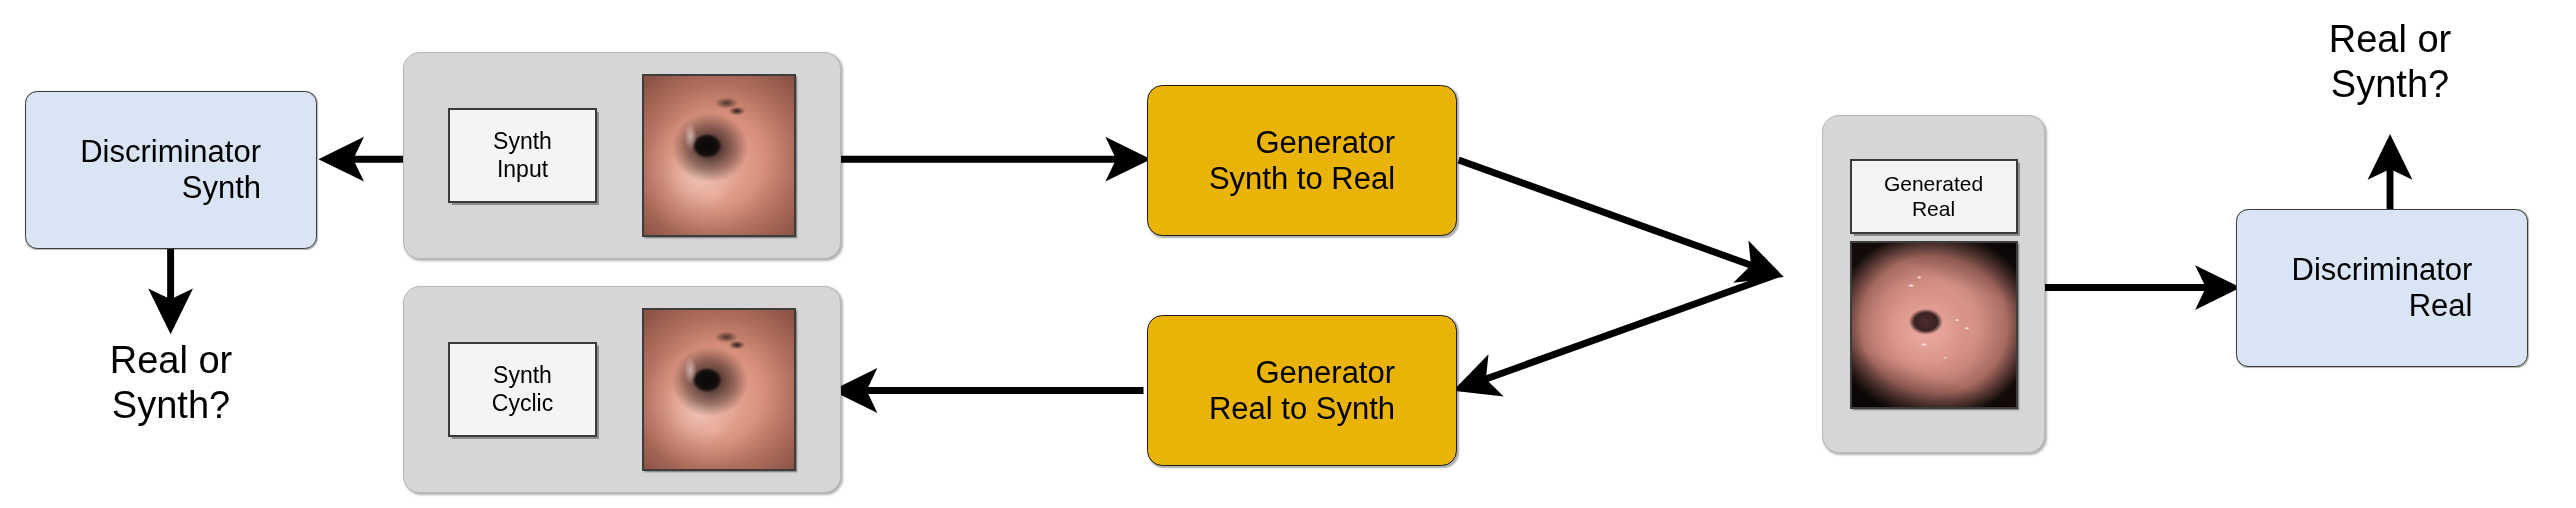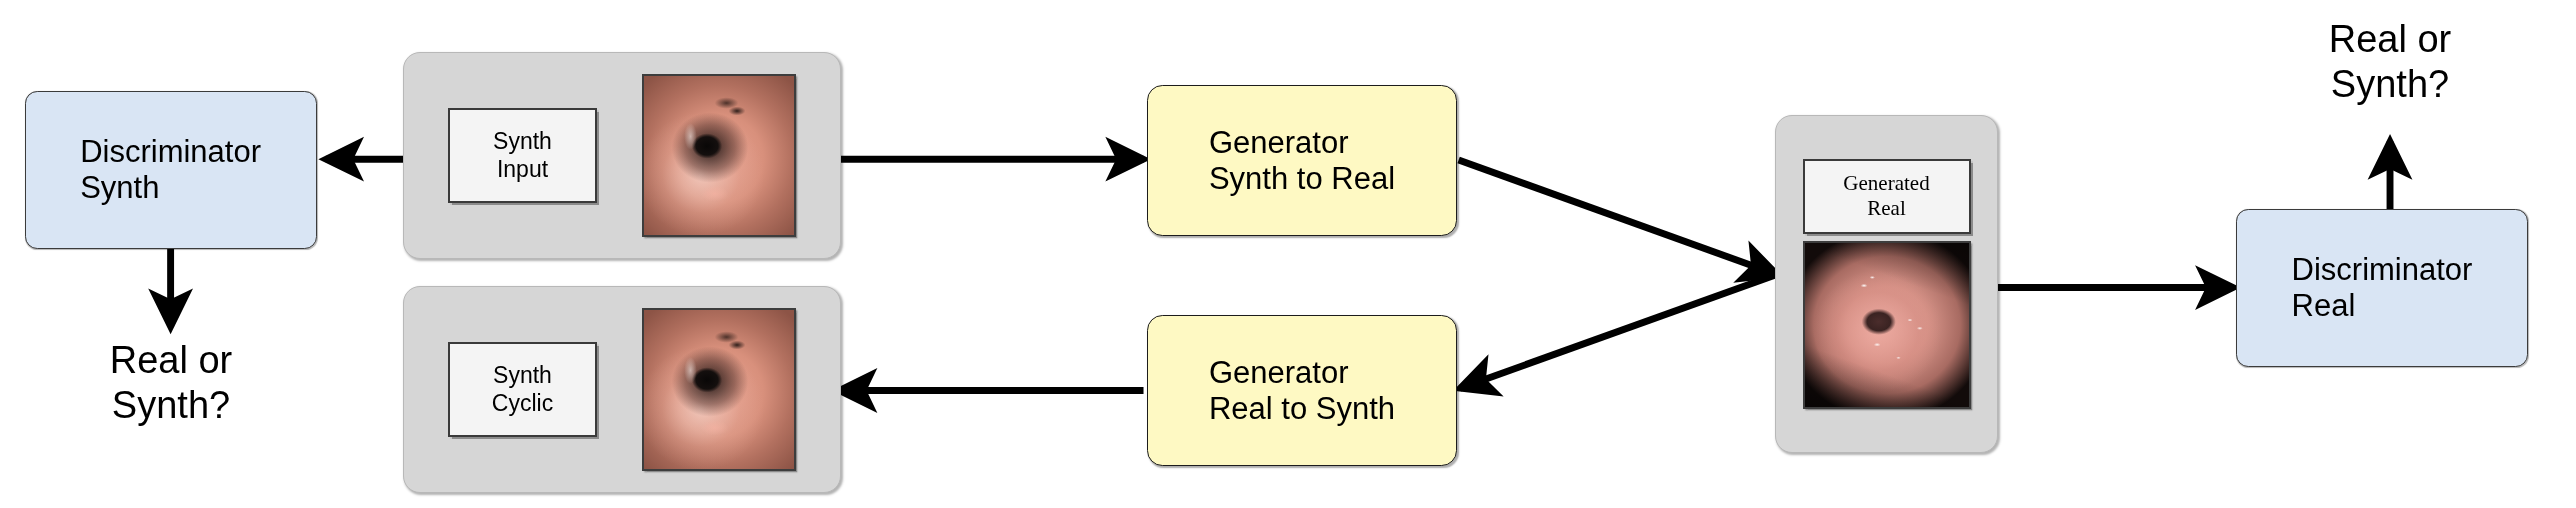--- a/index.html
+++ b/index.html
@@ -28,34 +28,34 @@
     pointer-events: none;
     z-index: 1;
   }
   .node {
     position: absolute;
     box-sizing: border-box;
     z-index: 2;
     display: flex;
     align-items: center;
     justify-content: center;
-    text-align: left;
+    text-align: right;
     line-height: 1.16;
   }
   
   .disc {
     background: #d9e5f4;
     border: 1.5px solid #3b3b3b;
     border-radius: 12.3px;
     font-size: 31px;
     box-shadow: 0.8px 0.8px 0.8px rgba(0,0,0,0.28);
   }
   
   .gen {
-    background: #fef9c3;
+    background: #eab308;
     border: 1.5px solid #1c1c1c;
     border-radius: 15.4px;
     font-size: 31px;
     box-shadow: 1.5px 1.5px 1.5px rgba(0,0,0,0.32);
   }
   
   .panel {
     position: absolute;
     box-sizing: border-box;
     background: #d6d6d6;
@@ -201,21 +201,21 @@
   <div class="node gen" style="left:1147px; top:85px; width:310px; height:151px;">
     <span style="white-space:pre-line;">Generator
 Synth to Real</span>
   </div>
 
   <div class="node gen" style="left:1147px; top:315px; width:310px; height:151px;">
     <span style="white-space:pre-line;">Generator
 Real to Synth</span>
   </div>
 
-  <div class="panel vert" style="left:1775px; top:115px; width:223px; height:338px; padding:17px 0;font-family:Liberation Serif, serif;">
+  <div class="panel vert" style="left:1822px; top:115px; width:223px; height:338px; padding:17px 0;">
     <div class="caption-box" style="width:168px; height:75px; margin-bottom:7.7px; font-size:21px;">
       <span style="white-space:pre-line;">Generated
 Real</span>
     </div>
     <div class="thumb thumb-real" style="width:168px; height:168px;"></div>
   </div>
 
   <div class="node disc" style="left:2236px; top:209px; width:292px; height:158px;">
     <span style="white-space:pre-line;">Discriminator
 Real</span>

